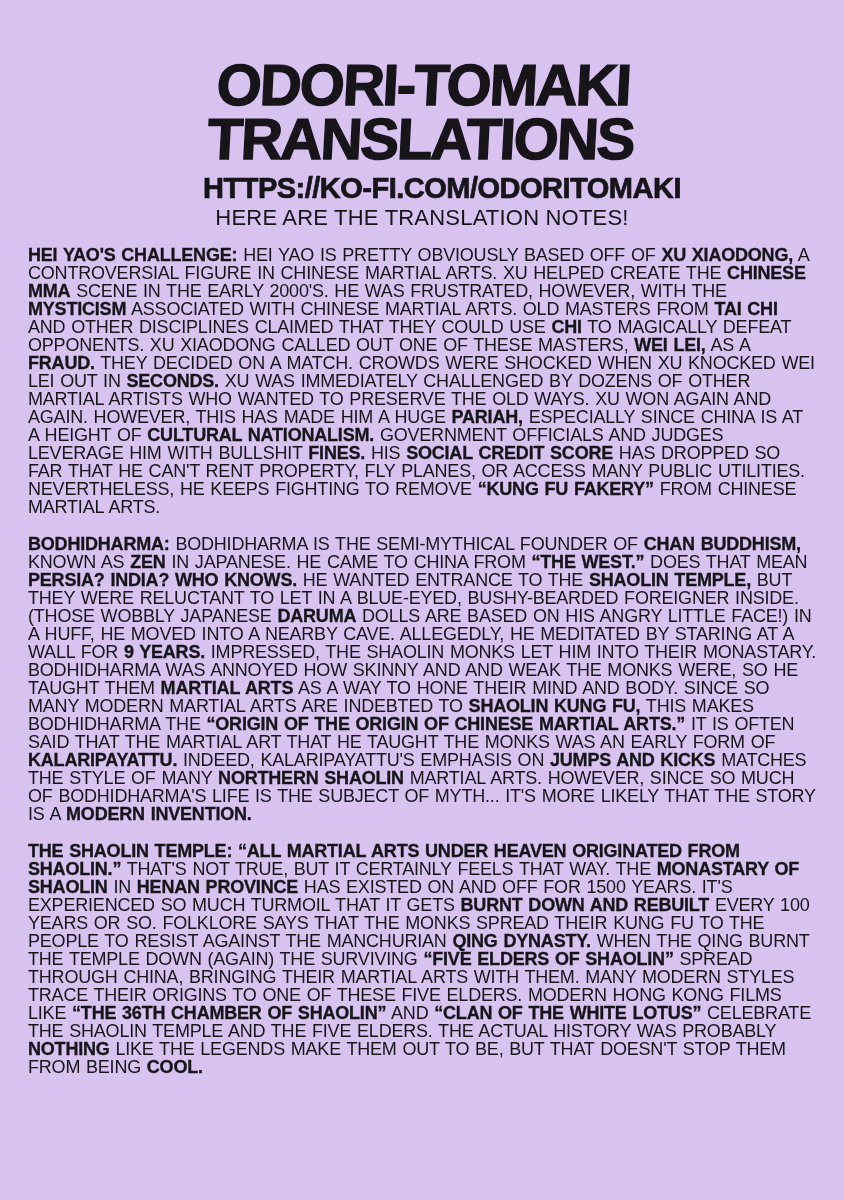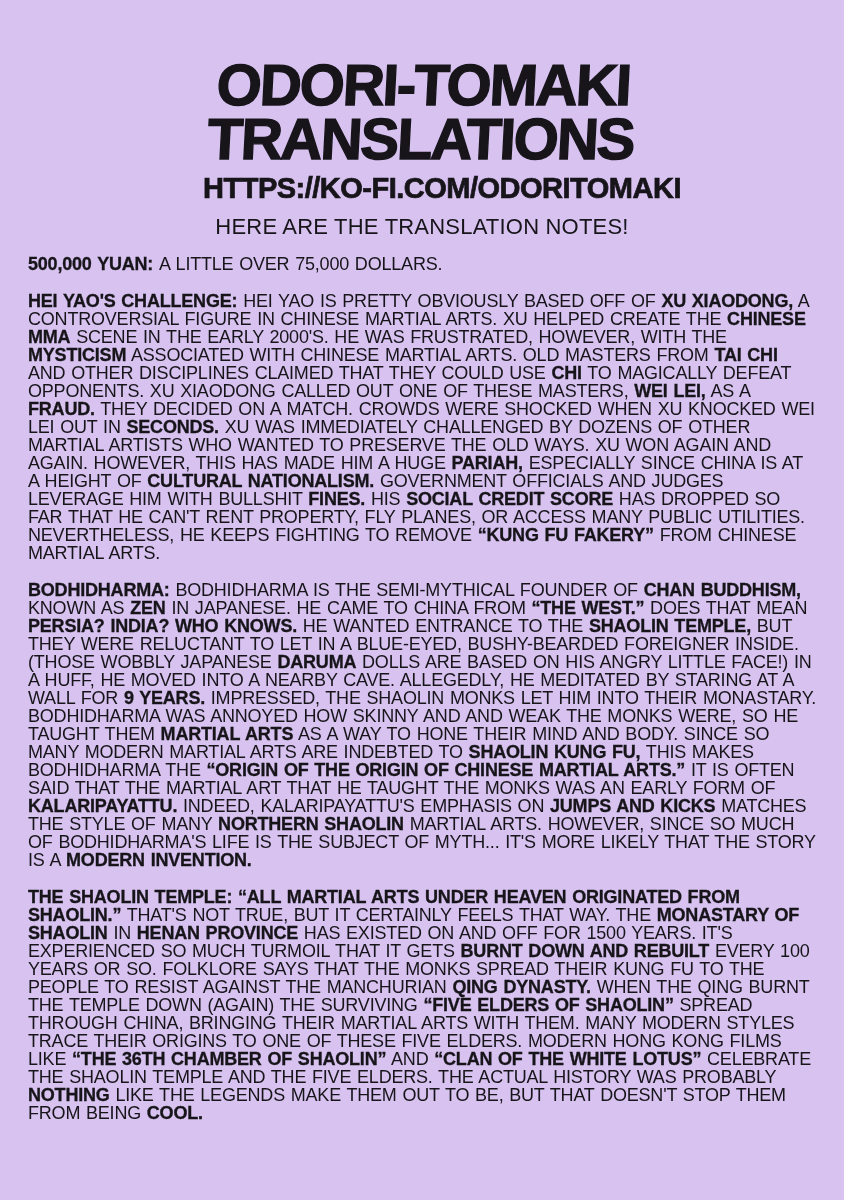--- a/index.html
+++ b/index.html
@@ -28,21 +28,20 @@
   }
   .site-url {
     margin-top: 6px;
     font-size: 29px;
     font-weight: 700;
     letter-spacing: -0.5px;
     margin-left: 40px;
     -webkit-text-stroke: 0.7px var(--ink);
   }
   .subtitle {
-    margin-top: 9px;
     font-size: 22px;
     font-weight: 400;
     letter-spacing: 0.2px;
   }
   .notes {
     padding: 15px 28px 0 28px;
     font-size: 18px;
     line-height: 18px;
     letter-spacing: -0.2px;
     word-spacing: 1px;
@@ -58,18 +57,17 @@
 <div class="page">
   <div class="header">
     <div class="title-block">
       <div>ODORI-TOMAKI</div>
       <div>TRANSLATIONS</div>
     </div>
     <div class="site-url">HTTPS://KO-FI.COM/ODORITOMAKI</div>
     <div class="subtitle">HERE ARE THE TRANSLATION NOTES!</div>
   </div>
   <div class="notes">
-      <p class="note"><span class="seg bold">500,000 YUAN: </span><span class="seg">A LITTLE OVER 75,000 DOLLARS.</span></p>
       <p class="note"><span class="seg bold">HEI YAO'S CHALLENGE: </span><span class="seg">HEI YAO IS PRETTY OBVIOUSLY BASED OFF OF </span><span class="seg bold">XU XIAODONG,</span><span class="seg"> A CONTROVERSIAL FIGURE IN CHINESE MARTIAL ARTS. XU HELPED CREATE THE </span><span class="seg bold">CHINESE MMA</span><span class="seg"> SCENE IN THE EARLY 2000'S. HE WAS FRUSTRATED, HOWEVER, WITH THE </span><span class="seg bold">MYSTICISM</span><span class="seg"> ASSOCIATED WITH CHINESE MARTIAL ARTS. OLD MASTERS FROM </span><span class="seg bold">TAI CHI</span><span class="seg"> AND OTHER DISCIPLINES CLAIMED THAT THEY COULD USE </span><span class="seg bold">CHI</span><span class="seg"> TO MAGICALLY DEFEAT OPPONENTS. XU XIAODONG CALLED OUT ONE OF THESE MASTERS, </span><span class="seg bold">WEI LEI,</span><span class="seg"> AS A </span><span class="seg bold">FRAUD.</span><span class="seg"> THEY DECIDED ON A MATCH. CROWDS WERE SHOCKED WHEN XU KNOCKED WEI LEI OUT IN </span><span class="seg bold">SECONDS.</span><span class="seg"> XU WAS IMMEDIATELY CHALLENGED BY DOZENS OF OTHER MARTIAL ARTISTS WHO WANTED TO PRESERVE THE OLD WAYS. XU WON AGAIN AND AGAIN. HOWEVER, THIS HAS MADE HIM A HUGE </span><span class="seg bold">PARIAH,</span><span class="seg"> ESPECIALLY SINCE CHINA IS AT A HEIGHT OF </span><span class="seg bold">CULTURAL NATIONALISM.</span><span class="seg"> GOVERNMENT OFFICIALS AND JUDGES LEVERAGE HIM WITH BULLSHIT </span><span class="seg bold">FINES.</span><span class="seg"> HIS </span><span class="seg bold">SOCIAL CREDIT SCORE</span><span class="seg"> HAS DROPPED SO FAR THAT HE CAN'T RENT PROPERTY, FLY PLANES, OR ACCESS MANY PUBLIC UTILITIES. NEVERTHELESS, HE KEEPS FIGHTING TO REMOVE </span><span class="seg bold">“KUNG FU FAKERY”</span><span class="seg"> FROM CHINESE MARTIAL ARTS.</span></p>
       <p class="note"><span class="seg bold">BODHIDHARMA: </span><span class="seg">BODHIDHARMA IS THE SEMI-MYTHICAL FOUNDER OF </span><span class="seg bold">CHAN BUDDHISM,</span><span class="seg"> KNOWN AS </span><span class="seg bold">ZEN</span><span class="seg"> IN JAPANESE. HE CAME TO CHINA FROM </span><span class="seg bold">“THE WEST.”</span><span class="seg"> DOES THAT MEAN </span><span class="seg bold">PERSIA? INDIA? WHO KNOWS.</span><span class="seg"> HE WANTED ENTRANCE TO THE </span><span class="seg bold">SHAOLIN TEMPLE,</span><span class="seg"> BUT THEY WERE RELUCTANT TO LET IN A BLUE-EYED, BUSHY-BEARDED FOREIGNER INSIDE. (THOSE WOBBLY JAPANESE </span><span class="seg bold">DARUMA</span><span class="seg"> DOLLS ARE BASED ON HIS ANGRY LITTLE FACE!) IN A HUFF, HE MOVED INTO A NEARBY CAVE. ALLEGEDLY, HE MEDITATED BY STARING AT A WALL FOR </span><span class="seg bold">9 YEARS.</span><span class="seg"> IMPRESSED, THE SHAOLIN MONKS LET HIM INTO THEIR MONASTARY. BODHIDHARMA WAS ANNOYED HOW SKINNY AND AND WEAK THE MONKS WERE, SO HE TAUGHT THEM </span><span class="seg bold">MARTIAL ARTS</span><span class="seg"> AS A WAY TO HONE THEIR MIND AND BODY. SINCE SO MANY MODERN MARTIAL ARTS ARE INDEBTED TO </span><span class="seg bold">SHAOLIN KUNG FU,</span><span class="seg"> THIS MAKES BODHIDHARMA THE </span><span class="seg bold">“ORIGIN OF THE ORIGIN OF CHINESE MARTIAL ARTS.”</span><span class="seg"> IT IS OFTEN SAID THAT THE MARTIAL ART THAT HE TAUGHT THE MONKS WAS AN EARLY FORM OF </span><span class="seg bold">KALARIPAYATTU.</span><span class="seg"> INDEED, KALARIPAYATTU'S EMPHASIS ON </span><span class="seg bold">JUMPS AND KICKS</span><span class="seg"> MATCHES THE STYLE OF MANY </span><span class="seg bold">NORTHERN SHAOLIN</span><span class="seg"> MARTIAL ARTS. HOWEVER, SINCE SO MUCH OF BODHIDHARMA'S LIFE IS THE SUBJECT OF MYTH... IT'S MORE LIKELY THAT THE STORY IS A </span><span class="seg bold">MODERN INVENTION.</span></p>
       <p class="note"><span class="seg bold">THE SHAOLIN TEMPLE: “ALL MARTIAL ARTS UNDER HEAVEN ORIGINATED FROM SHAOLIN.”</span><span class="seg"> THAT'S NOT TRUE, BUT IT CERTAINLY FEELS THAT WAY. THE </span><span class="seg bold">MONASTARY OF SHAOLIN</span><span class="seg"> IN </span><span class="seg bold">HENAN PROVINCE</span><span class="seg"> HAS EXISTED ON AND OFF FOR 1500 YEARS. IT'S EXPERIENCED SO MUCH TURMOIL THAT IT GETS </span><span class="seg bold">BURNT DOWN AND REBUILT</span><span class="seg"> EVERY 100 YEARS OR SO. FOLKLORE SAYS THAT THE MONKS SPREAD THEIR KUNG FU TO THE PEOPLE TO RESIST AGAINST THE MANCHURIAN </span><span class="seg bold">QING DYNASTY.</span><span class="seg"> WHEN THE QING BURNT THE TEMPLE DOWN (AGAIN) THE SURVIVING </span><span class="seg bold">“FIVE ELDERS OF SHAOLIN”</span><span class="seg"> SPREAD THROUGH CHINA, BRINGING THEIR MARTIAL ARTS WITH THEM. MANY MODERN STYLES TRACE THEIR ORIGINS TO ONE OF THESE FIVE ELDERS. MODERN HONG KONG FILMS LIKE </span><span class="seg bold">“THE 36TH CHAMBER OF SHAOLIN”</span><span class="seg"> AND </span><span class="seg bold">“CLAN OF THE WHITE LOTUS”</span><span class="seg"> CELEBRATE THE SHAOLIN TEMPLE AND THE FIVE ELDERS. THE ACTUAL HISTORY WAS PROBABLY </span><span class="seg bold">NOTHING</span><span class="seg"> LIKE THE LEGENDS MAKE THEM OUT TO BE, BUT THAT DOESN'T STOP THEM FROM BEING </span><span class="seg bold">COOL.</span></p>
     </div>
 </div>
 
 </body></html>

